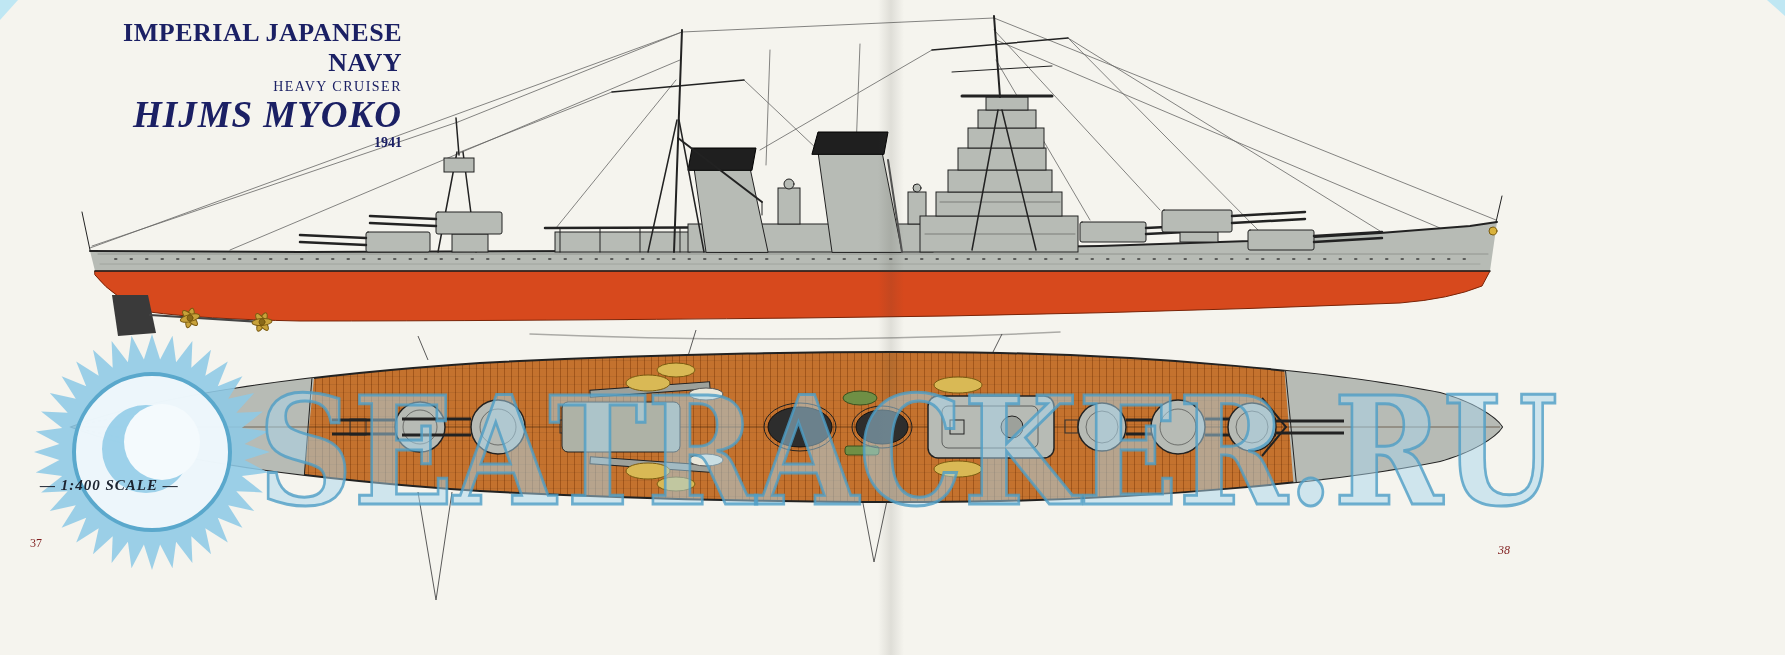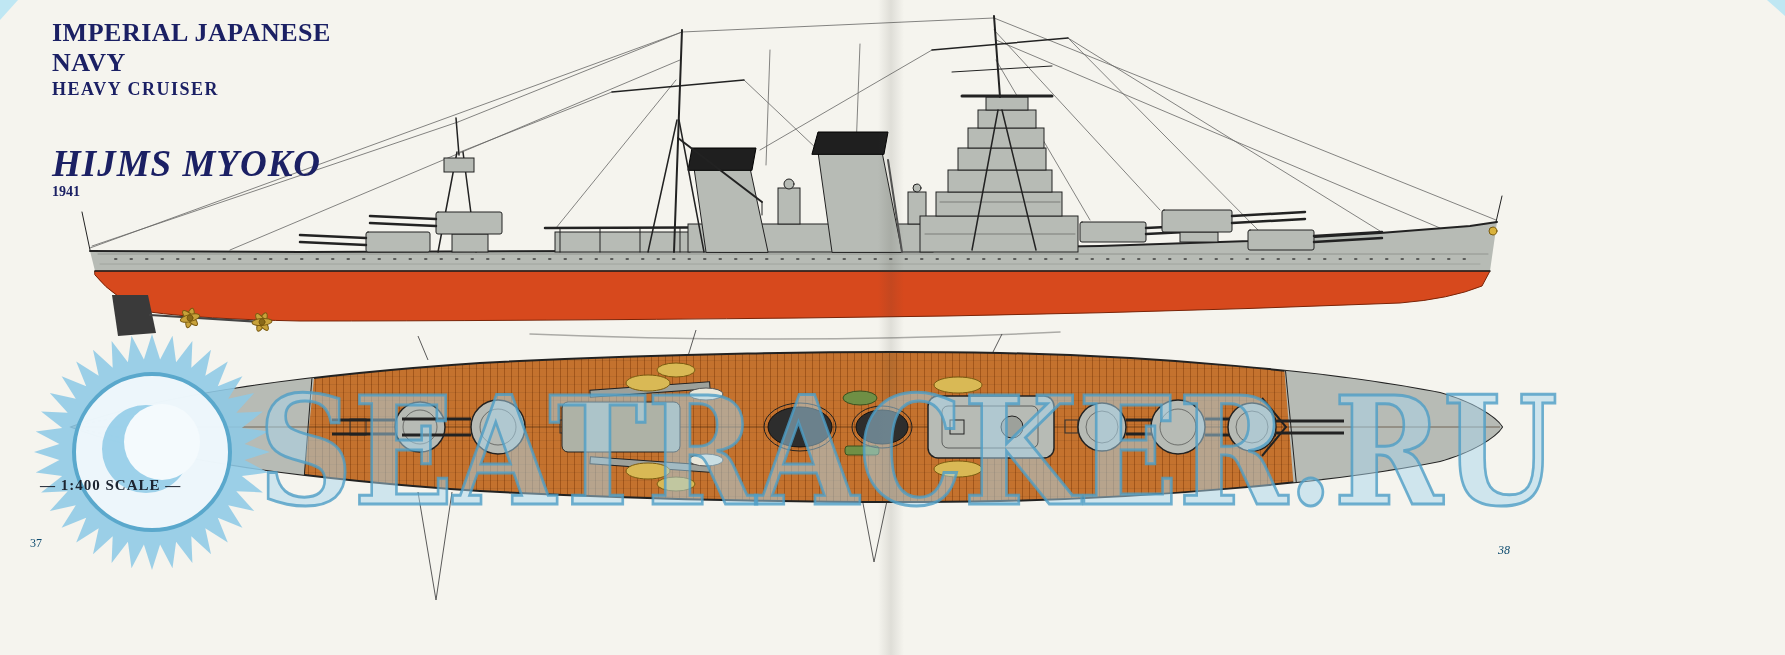--- a/index.html
+++ b/index.html
@@ -1,28 +1,28 @@
 <!DOCTYPE html>
 <html><head>
 <meta charset="utf-8">
 <style>
   html,body{margin:0;padding:0;background:#e8e8e2;}
   .page{
     position:relative;width:1785px;height:655px;overflow:hidden;
     background:#f5f4ee;font-family:"Liberation Serif",serif;
   }
   .art{position:absolute;left:0;top:0;z-index:1;}
-  .title-block{position:absolute;left:52px;top:18px;width:350px;text-align:left;color:#1b2064;z-index:5;}
+  .title-block{position:absolute;left:52px;top:18px;width:350px;text-align:right;color:#1b2064;z-index:5;}
   .tb-navy{font-family:"Liberation Serif",serif;font-weight:700;font-size:26px;line-height:1.15;letter-spacing:.5px;}
-  .tb-type{font-family:"Liberation Serif",serif;font-weight:700;font-size:18px;line-height:1.25;letter-spacing:1.5px;}
-  .tb-name{font-family:"Liberation Serif",serif;font-weight:700;font-style:italic;font-size:37px;line-height:1.08;letter-spacing:1px;margin-top:44px;}
+  .tb-type{font-family:"Liberation Serif",serif;font-weight:400;font-size:14px;line-height:1.25;letter-spacing:1.5px;}
+  .tb-name{font-family:"Liberation Serif",serif;font-weight:700;font-style:italic;font-size:37px;line-height:1.08;letter-spacing:1px;}
   .tb-year{font-family:"Liberation Serif",serif;font-weight:700;font-size:14px;line-height:1.2;}
   .scale-label{position:absolute;left:40px;top:477px;z-index:5;
-    font-family:"Liberation Serif",serif;font-weight:700;font-size:15px;color:#1c2430;letter-spacing:1px;text-align:right;}
-  .page-num{position:absolute;z-index:5;font-family:"Liberation Serif",serif;font-size:12px;color:#0c4a6e;}
+    font-family:"Liberation Serif",serif;font-style:italic;font-weight:700;font-size:15px;color:#1c2430;letter-spacing:1px;text-align:right;}
+  .page-num{position:absolute;z-index:5;font-family:"Liberation Serif",serif;font-size:12px;color:#7f1d1d;}
   .pn-left{left:30px;top:536px;}
   .pn-right{left:1498px;top:543px;font-style:italic;}
 </style>
 </head>
 <body>
 
 <div class="page">
 
 <svg class="art" width="1785" height="655" viewBox="0 0 1785 655" xmlns="http://www.w3.org/2000/svg">
   <defs>

